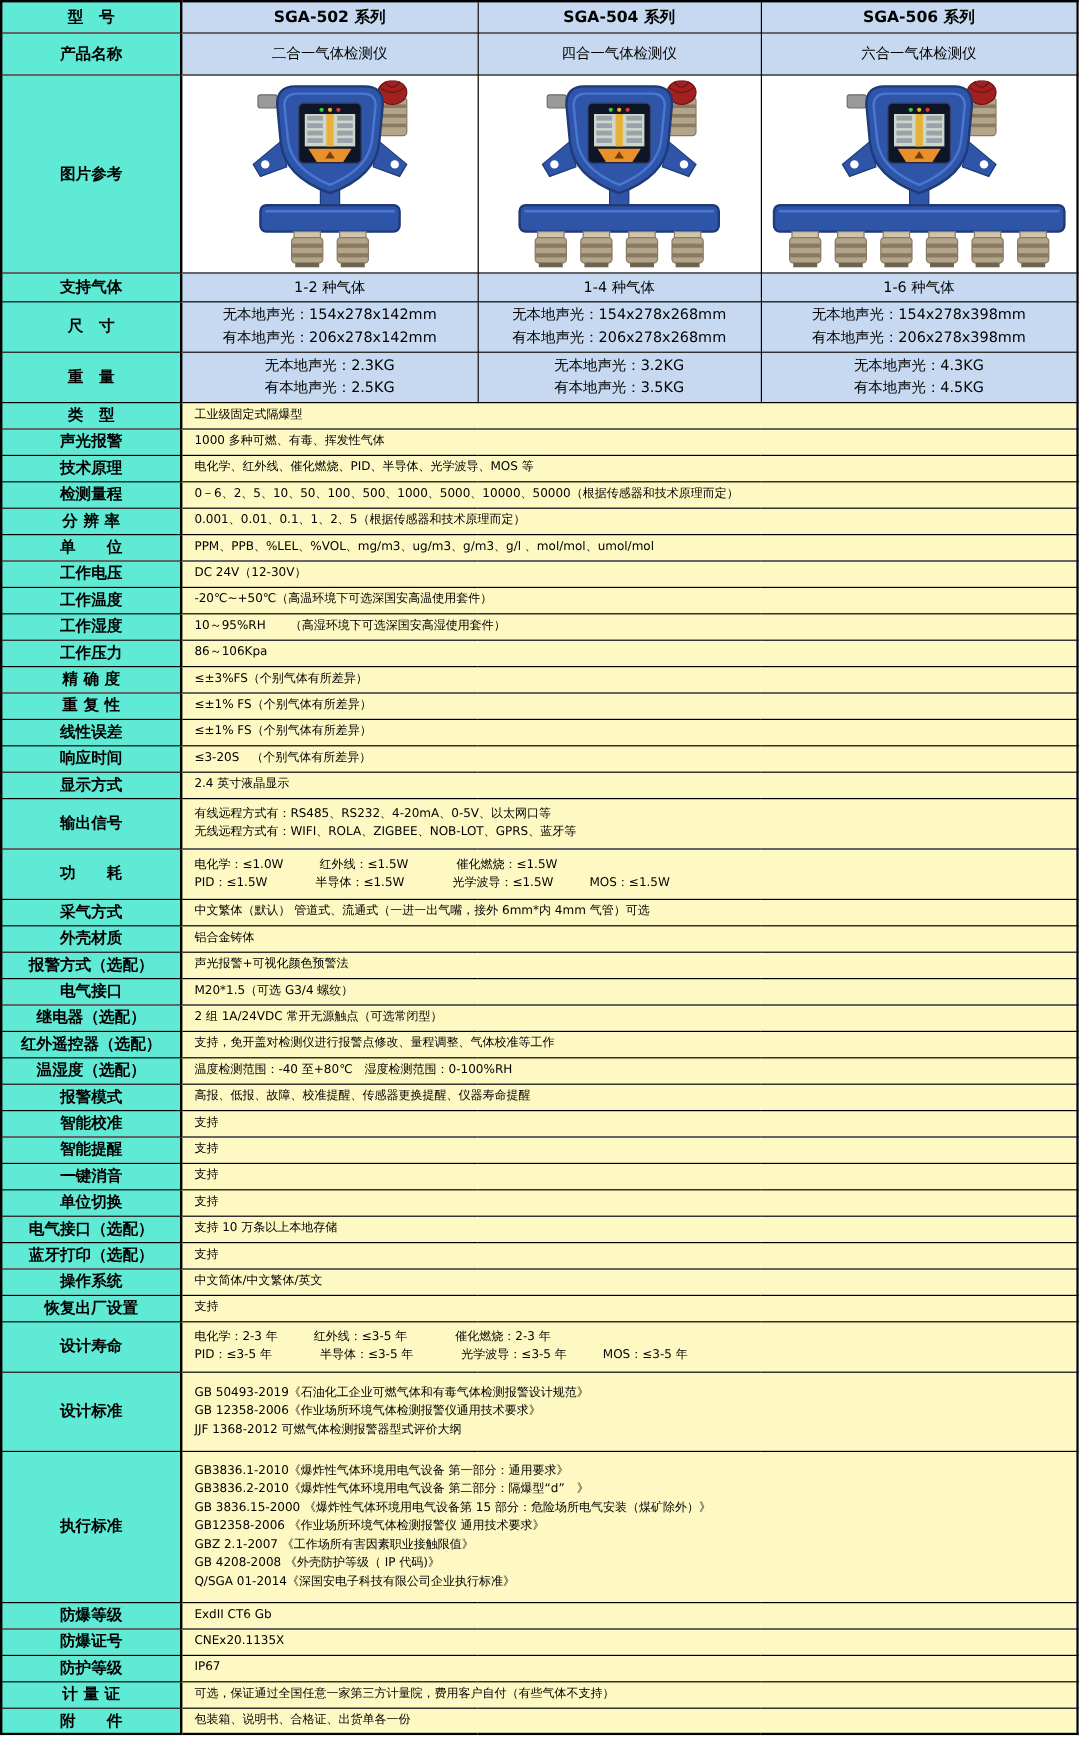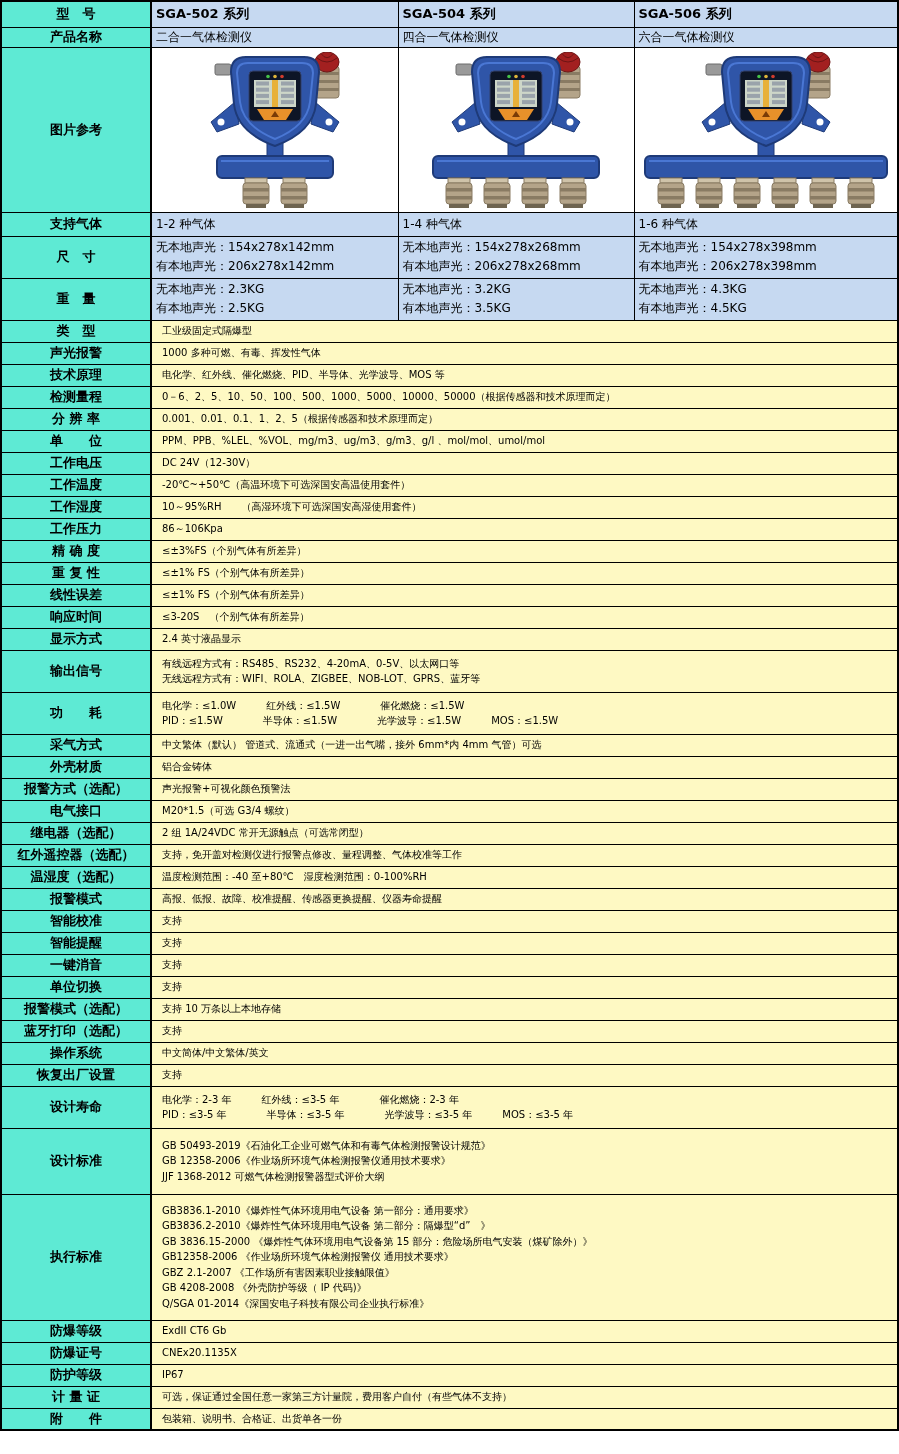--- a/index.html
+++ b/index.html
@@ -3,25 +3,25 @@
 <meta charset="utf-8">
 <style>
   html,body{margin:0;padding:0;background:#ffffff;}
   body{font-family:"DejaVu Sans","Liberation Sans",sans-serif;color:#000;}
   .sheet{width:899px;}
   table.spec{width:897px;border-collapse:collapse;border:2px solid #000;table-layout:fixed;}
   td{border:1px solid #000;vertical-align:middle;overflow:hidden;}
   td.lbl{background:#5eead4;text-align:center;font-weight:bold;font-size:13px;padding:0 2px;
          border-right:2px solid #000;}
   td.val{background:#fef9c3;text-align:left;font-size:10px;padding:1px 6px 1px 10px;}
-  td.val-c{background:#C6D9F1;text-align:left;font-size:12px;padding:1px 4px;}
+  td.val-c{background:#C6D9F1;text-align:center;font-size:12px;padding:1px 4px;}
   td.hdrv{font-weight:bold;font-size:13px;}
   td.imgcell{background:#ffffff;text-align:center;padding:2px 0;}
   .vline{line-height:1.55;white-space:nowrap;}
-  .rh-26{height:26px}.rh-20{height:20px}.rh-img{height:164px}.rh-24{height:24px}
+  .rh-26{height:26px}.rh-20{height:35px}.rh-img{height:164px}.rh-24{height:24px}
   .rh-42{height:42px}.rh-22{height:22px}.rh-66{height:66px}.rh-126{height:126px}
   .devwrap{display:flex;align-items:center;justify-content:center;height:160px;}
 </style>
 </head>
 <body>
 
 <div class="sheet">
 <table class="spec">
   <colgroup>
     <col style="width:150px">
@@ -461,21 +461,21 @@
             <div class="vline">支持</div>
           </td>
         </tr>
         <tr class="rh-22">
           <td class="lbl">单位切换</td>
           <td class="val" colspan="3">
             <div class="vline">支持</div>
           </td>
         </tr>
         <tr class="rh-22">
-          <td class="lbl">报警模式（选配）</td>
+          <td class="lbl">电气接口（选配）</td>
           <td class="val" colspan="3">
             <div class="vline">支持 10 万条以上本地存储</div>
           </td>
         </tr>
         <tr class="rh-22">
           <td class="lbl">蓝牙打印（选配）</td>
           <td class="val" colspan="3">
             <div class="vline">支持</div>
           </td>
         </tr>

